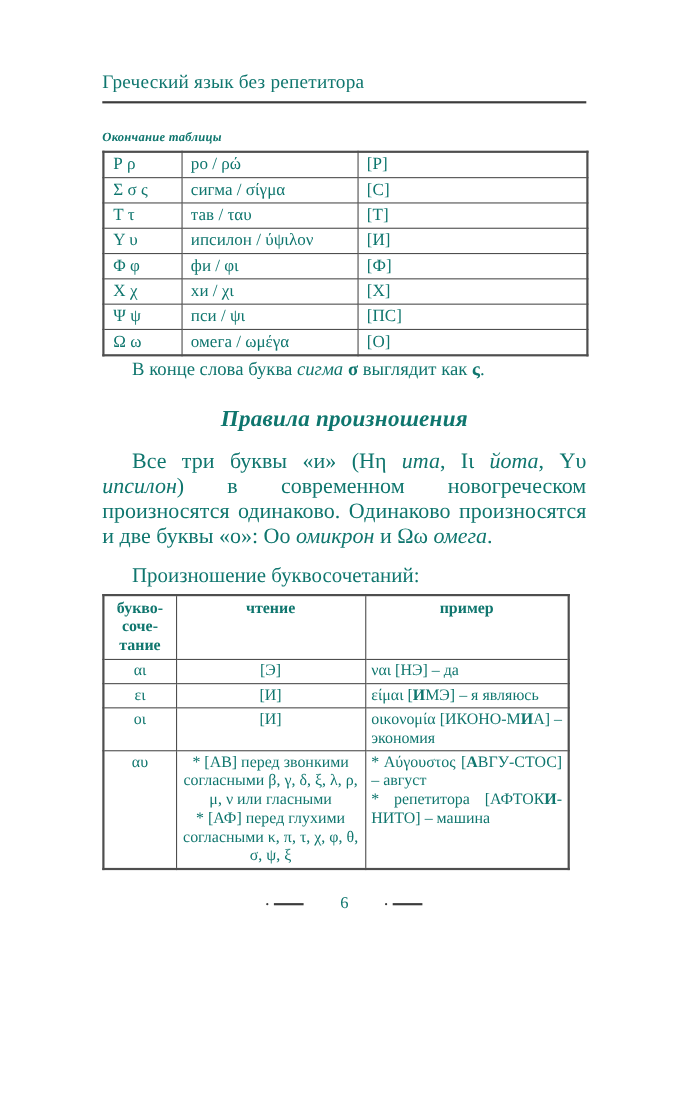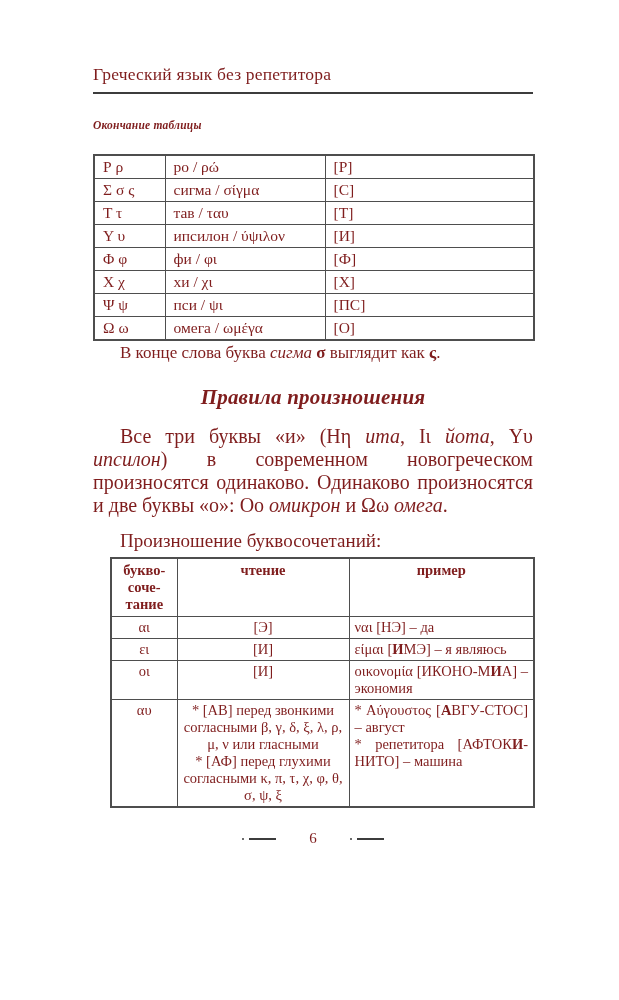--- a/index.html
+++ b/index.html
@@ -1,41 +1,41 @@
 <!DOCTYPE html>
 <html><head>
 <meta charset="utf-8">
 <style>
   * { margin:0; padding:0; box-sizing:border-box; }
   html,body { background:#ffffff; }
   .page {
     width:619px; height:1000px; background:#ffffff; overflow:hidden;
     font-family:"Liberation Serif","DejaVu Serif",serif;
-    color:#7f1d1d; position:relative;
+    color:#0f766e; position:relative;
   }
   .content { width:440px; margin-left:93px; padding-top:64px; }
 
   .running-header { font-size:17.5px; line-height:21px; letter-spacing:.2px; }
   .header-rule { border-bottom:2px solid #3c3c3c; margin-top:7px; }
 
   .table-caption { margin-top:25px; font-size:11.5px; font-weight:bold; font-style:italic; line-height:13px; letter-spacing:.2px; }
 
   table { border-collapse:collapse; table-layout:fixed; }
-  .alpha-table { margin-top:22px; width:440px; border:2px solid #4e4e4e; font-size:15.5px; }
+  .alpha-table { margin-top:5px; width:440px; border:2px solid #4e4e4e; font-size:15.5px; }
   .alpha-table td { border:1px solid #4e4e4e; padding:2px 8px; height:23px; line-height:18px; vertical-align:middle; }
 
   .sigma-note { margin-top:0; font-size:17px; line-height:23px; text-indent:27px; }
 
   .section-heading { margin-top:20px; font-size:21px; font-weight:bold; font-style:italic; text-align:center; line-height:26px; letter-spacing:.2px; }
 
   .intro-paragraph { margin-top:15px; font-size:20px; line-height:23px; text-align:justify; text-indent:27px; }
 
   .subheading { margin-top:12px; font-size:19px; line-height:23px; text-indent:27px; }
 
-  .combo-table { margin-top:5px; margin-left:17px; width:423px; border:2px solid #4e4e4e; font-size:14.5px; }
+  .combo-table { margin-top:5px; width:423px; border:2px solid #4e4e4e; font-size:14.5px; }
   .combo-table th, .combo-table td { border:1px solid #4e4e4e; vertical-align:top; line-height:17px; }
   .combo-table th { font-weight:bold; text-align:center; padding:3px 5px; }
   .combo-table td { padding:2px 5px; }
   .cell-combo { text-align:center; }
   .cell-reading { text-align:center; }
   .cell-example { text-align:justify; }
   .reading-line { text-align:center; }
 
   .page-footer { width:440px; margin:22px 0 0 93px; display:flex; align-items:center; justify-content:center; }
   .ornament { display:flex; align-items:center; }

